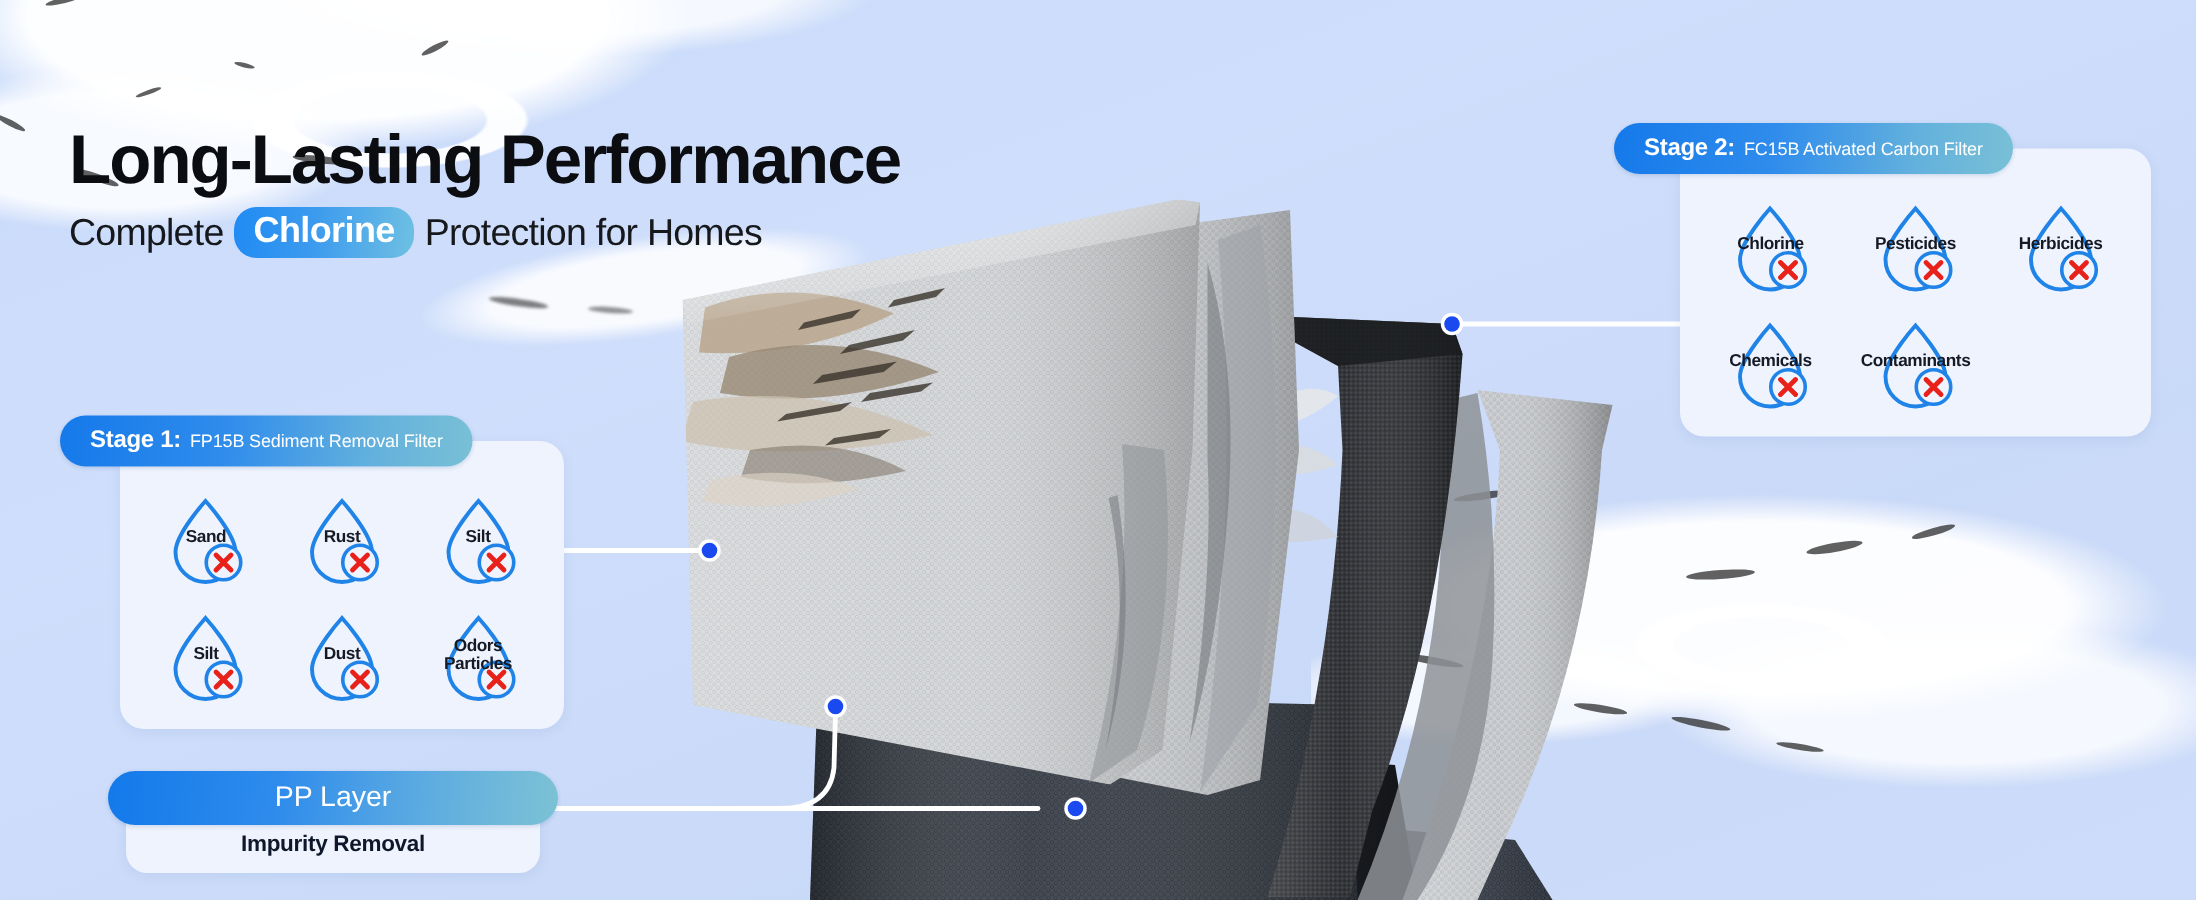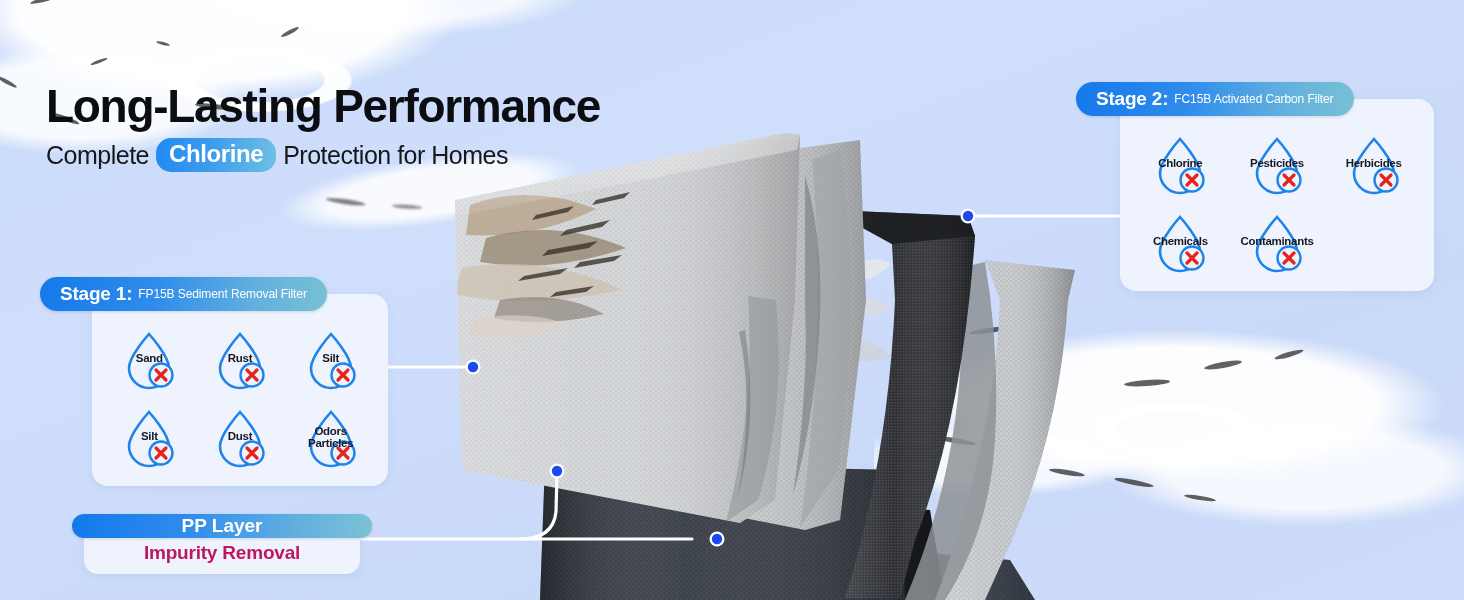--- a/index.html
+++ b/index.html
@@ -40,51 +40,51 @@
 
   
   .panel{position:absolute;}
   .badge{
     position:relative;display:inline-flex;align-items:center;gap:6px;
     height:34px;padding:0 20px;border-radius:19px;
     background:linear-gradient(95deg,#1579ea 0%,#2f8cec 40%,#62b0dd 75%,#79c0d6 100%);
     color:#fff;white-space:nowrap;z-index:3;
     box-shadow:0 1px 3px rgba(40,80,140,.18);
   }
-  .badge .b-strong{font-size:19px;font-weight:700;letter-spacing:-.2px;}
+  .badge .b-strong{font-size:16px;font-weight:700;letter-spacing:-.2px;}
   .badge .b-rest{font-size:12px;font-weight:400;letter-spacing:-.1px;}
   .pbody{
     position:relative;margin-top:-17px;border-radius:16px;
     background:#eef3fd;box-shadow:0 2px 8px rgba(70,110,170,.10);
     padding:30px 12px 14px;z-index:2;
   }
   .grid{display:grid;grid-template-columns:repeat(3,1fr);row-gap:8px;}
   .item{position:relative;height:70px;display:flex;align-items:center;justify-content:center;}
   .drop-wrap{position:relative;width:66px;height:66px;}
   .drop-wrap svg{position:absolute;left:0;top:0;}
   .dlabel{
     position:absolute;left:50%;top:50%;transform:translate(-50%,-50%);
     text-align:center;font-size:11.5px;font-weight:700;color:#151a24;
     line-height:11.5px;white-space:nowrap;letter-spacing:-.3px;z-index:4;
   }
   .dlabel.two{line-height:12px;}
 
   
   .pp-badge{
-    width:300px;height:24px;border-radius:18px;display:flex;align-items:center;justify-content:center;
+    width:300px;height:36px;border-radius:18px;display:flex;align-items:center;justify-content:center;
     background:linear-gradient(95deg,#1379ea 0%,#2f8cec 38%,#5fade0 72%,#7cc2d5 100%);
-    color:#fff;font-size:19px;font-weight:700;z-index:3;position:relative;
+    color:#fff;font-size:19px;font-weight:400;z-index:3;position:relative;
     box-shadow:0 1px 3px rgba(40,80,140,.18);
   }
   .pp-body{
     position:relative;margin-top:-18px;width:276px;border-radius:14px;background:#eef3fd;
     padding:22px 0 10px;text-align:center;z-index:2;margin-left:12px;
     box-shadow:0 2px 8px rgba(70,110,170,.10);
   }
-  .pp-body span{font-size:19px;font-weight:700;color:#be185d;letter-spacing:-.2px;}
+  .pp-body span{font-size:15px;font-weight:700;color:#0f172a;letter-spacing:-.2px;}
 
   
   .headline{position:absolute;left:46px;top:80px;z-index:5;}
   .h1{font-size:46px;font-weight:700;color:#0b0d10;letter-spacing:-1.3px;line-height:52px;
       white-space:nowrap;}
   .h2{margin-top:6px;font-size:25px;color:#16181c;letter-spacing:-.5px;white-space:nowrap;
       display:flex;align-items:center;gap:0;}
   .pill{
     display:inline-block;padding:2px 13px 4px;border-radius:15px;margin:0 7px;
     background:linear-gradient(95deg,#1f8bf4 0%,#3d9bee 45%,#6ec0e2 100%);
@@ -283,21 +283,21 @@
       <span class="pill">Chlorine</span>
       <span>Protection for Homes</span>
     </div>
   </div>
 
   <div class="panel" style="left:40px;top:277px;width:318px;">
     <div class="badge">
       <span class="b-strong">Stage 1:</span>
       <span class="b-rest">FP15B Sediment Removal Filter</span>
     </div>
-    <div class="pbody" style="margin-left:52px;width:272px;">
+    <div class="pbody" style="margin-left:40px;width:272px;">
       <div class="grid" id="s1grid">
           <div class="item">
             <div class="drop-wrap">
               <svg width="66" height="66" viewBox="0 0 66 66">
                 <path d="M33 8 C33 8 13 30 13 42 A20 20 0 0 0 53 42 C53 30 33 8 33 8 Z" fill="none" stroke="#1f83e8" stroke-width="2.6" stroke-linecap="round"></path>
                 <circle cx="45" cy="49" r="11.5" fill="#eef3fd" stroke="#1f83e8" stroke-width="2.4"></circle>
                 <path d="M40 44 L50 54 M50 44 L40 54" stroke="#e8211a" stroke-width="3.2" stroke-linecap="round"></path>
               </svg>
               <div class="dlabel">
                 <div>Sand</div>

